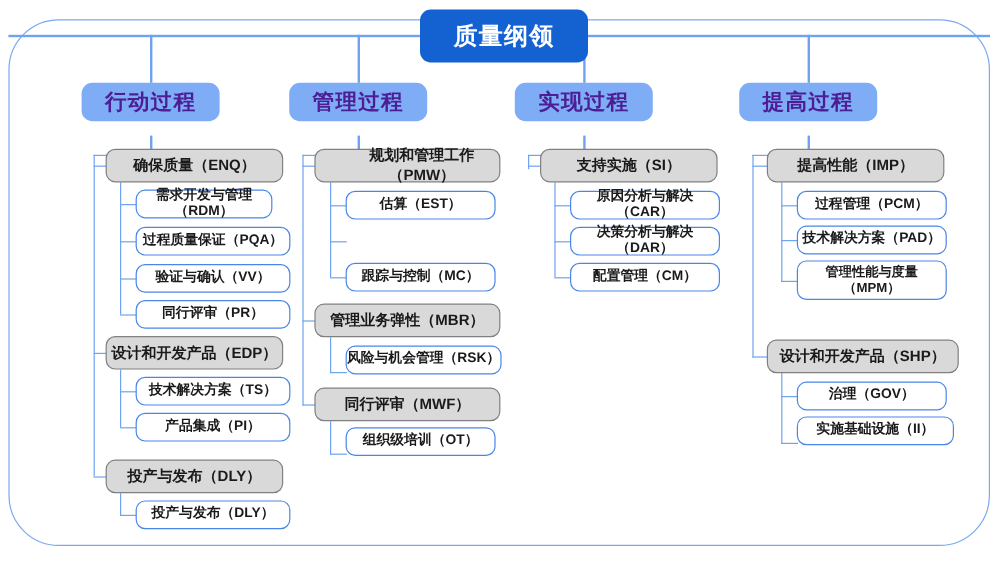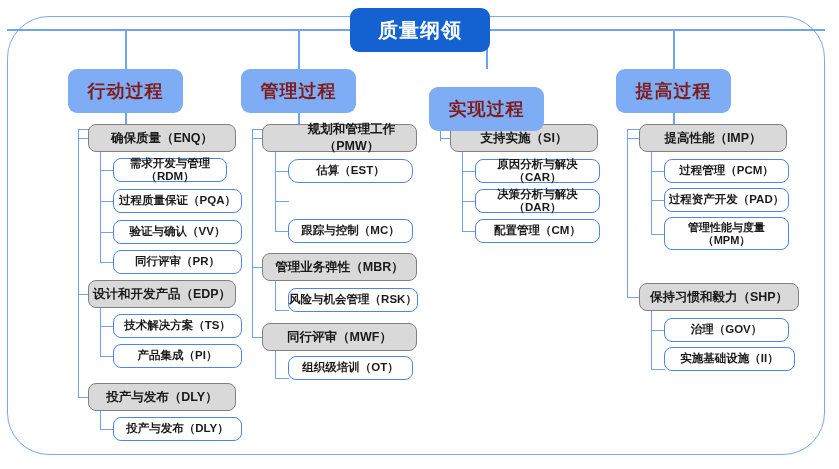--- a/index.html
+++ b/index.html
@@ -59,24 +59,24 @@
   .drop {
     position: absolute;
     background: #6fa3ef;
     width: 1.6px;
     z-index: 1;
   }
 
   
   .col-head {
     position: absolute;
-    height: 44px;
+    height: 32px;
     background: #7eacf5;
     border-radius: 9px;
-    color: #7f1d1d;
+    color: #4c1d95;
     font-size: 18px;
     font-weight: bold;
     letter-spacing: 1px;
     display: flex;
     align-items: center;
     justify-content: center;
     z-index: 5;
   }
 
   
@@ -179,38 +179,38 @@
 
   <div class="col-head" style="left:241px; top:69px; width:115px;">管理过程</div>
   <div class="drop" style="left:298px; top:113px; height:16px;"></div>
   <div class="spine" style="left:252px; top:129px; height:209px;"></div>
   <div class="branch" style="left:252px; top:129px; width:47px;"></div>
 
   <div class="branch" style="left:252px; top:138px; width:12px;"></div>
   <div class="group-box" style="left:262px; top:124px; width:155px; height:28px;padding-left:24px;">规划和管理工作（PMW）</div>
   <div class="spine" style="left:275px; top:152px; height:79px;"></div>
   <div class="branch" style="left:275px; top:171px; width:14px;"></div>
-  <div class="leaf-box" style="left:288px; top:159px; width:125px; height:24px;border-radius:10px;">估算（EST）</div>
+  <div class="leaf-box" style="left:288px; top:159px; width:125px; height:24px;">估算（EST）</div>
   <div class="branch" style="left:275px; top:201px; width:14px;"></div>
   <div class="branch" style="left:275px; top:231px; width:14px;"></div>
   <div class="leaf-box" style="left:288px; top:219px; width:125px; height:24px;">跟踪与控制（MC）</div>
 
   <div class="branch" style="left:252px; top:267px; width:12px;"></div>
   <div class="group-box" style="left:262px; top:253px; width:155px; height:28px;">管理业务弹性（MBR）</div>
   <div class="spine" style="left:275px; top:281px; height:30px;"></div>
   <div class="branch" style="left:275px; top:310px; width:14px;"></div>
   <div class="leaf-box" style="left:288px; top:288px; width:130px; height:24px;">风险与机会管理（RSK）</div>
 
   <div class="branch" style="left:252px; top:337px; width:12px;"></div>
   <div class="group-box" style="left:262px; top:323px; width:155px; height:28px;">同行评审（MWF）</div>
   <div class="spine" style="left:275px; top:351px; height:28px;"></div>
   <div class="branch" style="left:275px; top:378px; width:14px;"></div>
   <div class="leaf-box" style="left:288px; top:356px; width:125px; height:24px;">组织级培训（OT）</div>
 
-  <div class="col-head" style="left:429px; top:87px; width:115px;">实现过程</div>
+  <div class="col-head" style="left:429px; top:69px; width:115px;">实现过程</div>
   <div class="drop" style="left:486px; top:113px; height:16px;"></div>
   <div class="spine" style="left:440px; top:129px; height:12px;"></div>
   <div class="branch" style="left:440px; top:129px; width:47px;"></div>
 
   <div class="branch" style="left:440px; top:138px; width:21px;"></div>
   <div class="group-box" style="left:450px; top:124px; width:148px; height:28px;">支持实施（SI）</div>
   <div class="spine" style="left:462px; top:152px; height:79px;"></div>
   <div class="branch" style="left:462px; top:171px; width:14px;"></div>
   <div class="leaf-box" style="left:475px; top:159px; width:125px; height:24px;">原因分析与解决（CAR）</div>
   <div class="branch" style="left:462px; top:201px; width:14px;"></div>
@@ -222,26 +222,26 @@
   <div class="drop" style="left:673px; top:113px; height:16px;"></div>
   <div class="spine" style="left:627px; top:129px; height:169px;"></div>
   <div class="branch" style="left:627px; top:129px; width:47px;"></div>
 
   <div class="branch" style="left:627px; top:138px; width:14px;"></div>
   <div class="group-box" style="left:639px; top:124px; width:148px; height:28px;">提高性能（IMP）</div>
   <div class="spine" style="left:651px; top:152px; height:83px;"></div>
   <div class="branch" style="left:651px; top:171px; width:14px;"></div>
   <div class="leaf-box" style="left:664px; top:159px; width:125px; height:24px;">过程管理（PCM）</div>
   <div class="branch" style="left:651px; top:200px; width:14px;"></div>
-  <div class="leaf-box" style="left:664px; top:188px; width:125px; height:24px;">过程资产开发（PAD）</div>
+  <div class="leaf-box" style="left:664px; top:188px; width:125px; height:24px;">技术解决方案（PAD）</div>
   <div class="branch" style="left:651px; top:234px; width:14px;"></div>
   <div class="leaf-box two-line" style="left:664px; top:217px; width:125px; height:33px; white-space:pre-line;">管理性能与度量
 （MPM）</div>
 
   <div class="branch" style="left:627px; top:297px; width:14px;"></div>
-  <div class="group-box" style="left:639px; top:283px; width:160px; height:28px;">保持习惯和毅力（SHP）</div>
+  <div class="group-box" style="left:639px; top:283px; width:160px; height:28px;">设计和开发产品（SHP）</div>
   <div class="spine" style="left:651px; top:311px; height:59px;"></div>
   <div class="branch" style="left:651px; top:330px; width:14px;"></div>
   <div class="leaf-box" style="left:664px; top:318px; width:125px; height:24px;">治理（GOV）</div>
   <div class="branch" style="left:651px; top:369px; width:14px;"></div>
   <div class="leaf-box" style="left:664px; top:347px; width:131px; height:24px;">实施基础设施（II）</div>
 
 </div>
 
 </body></html>

